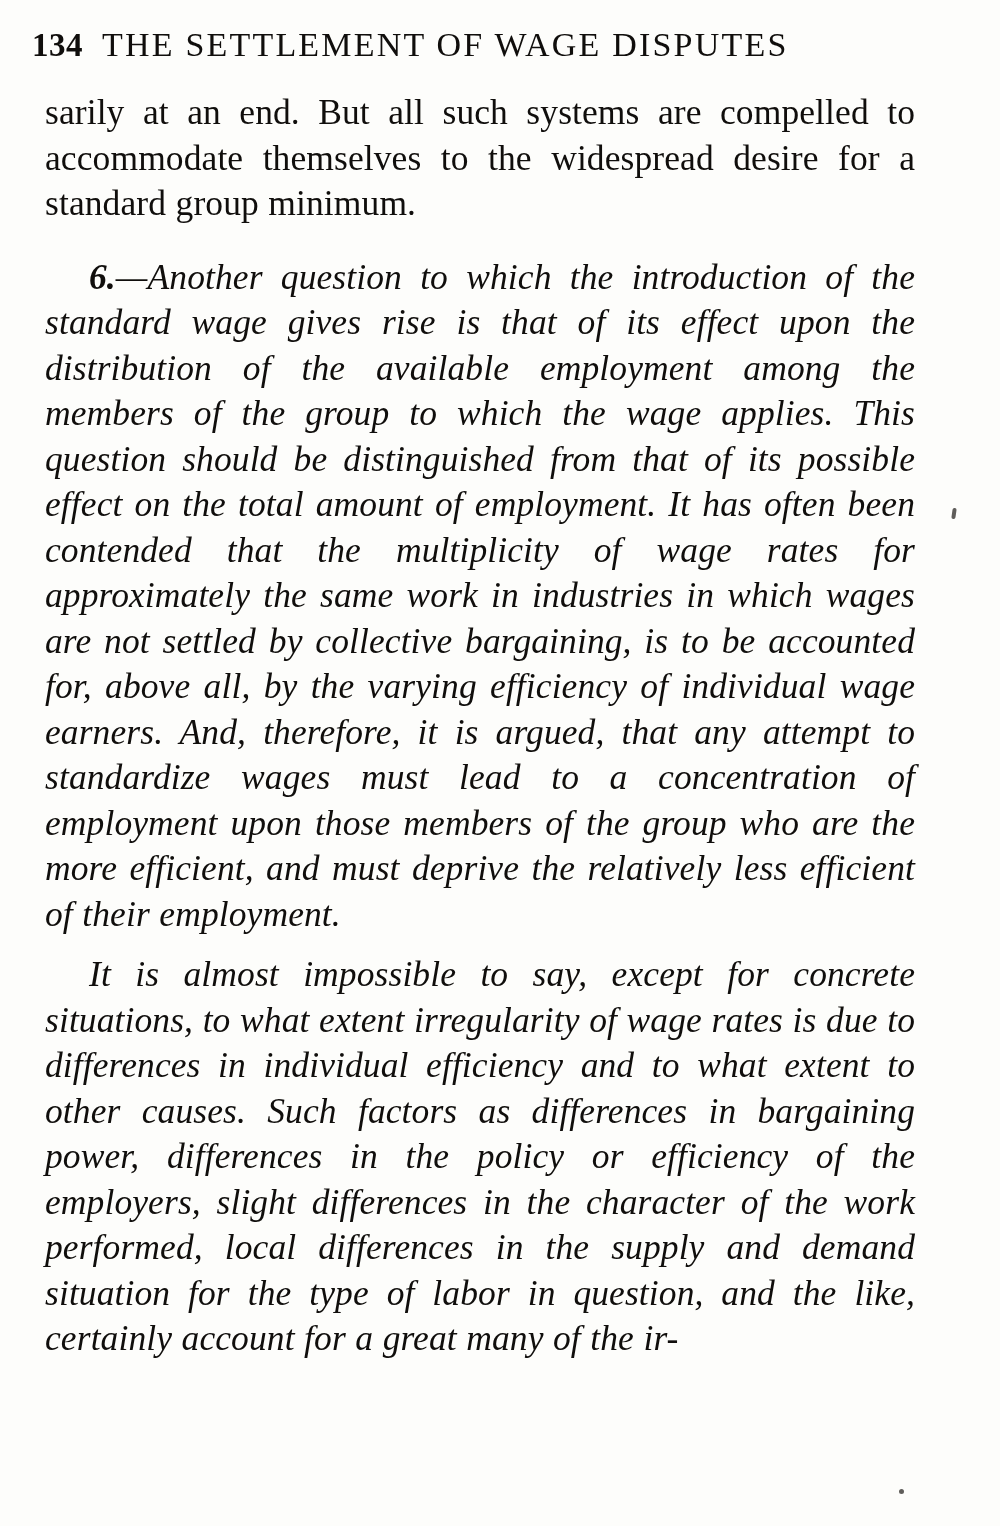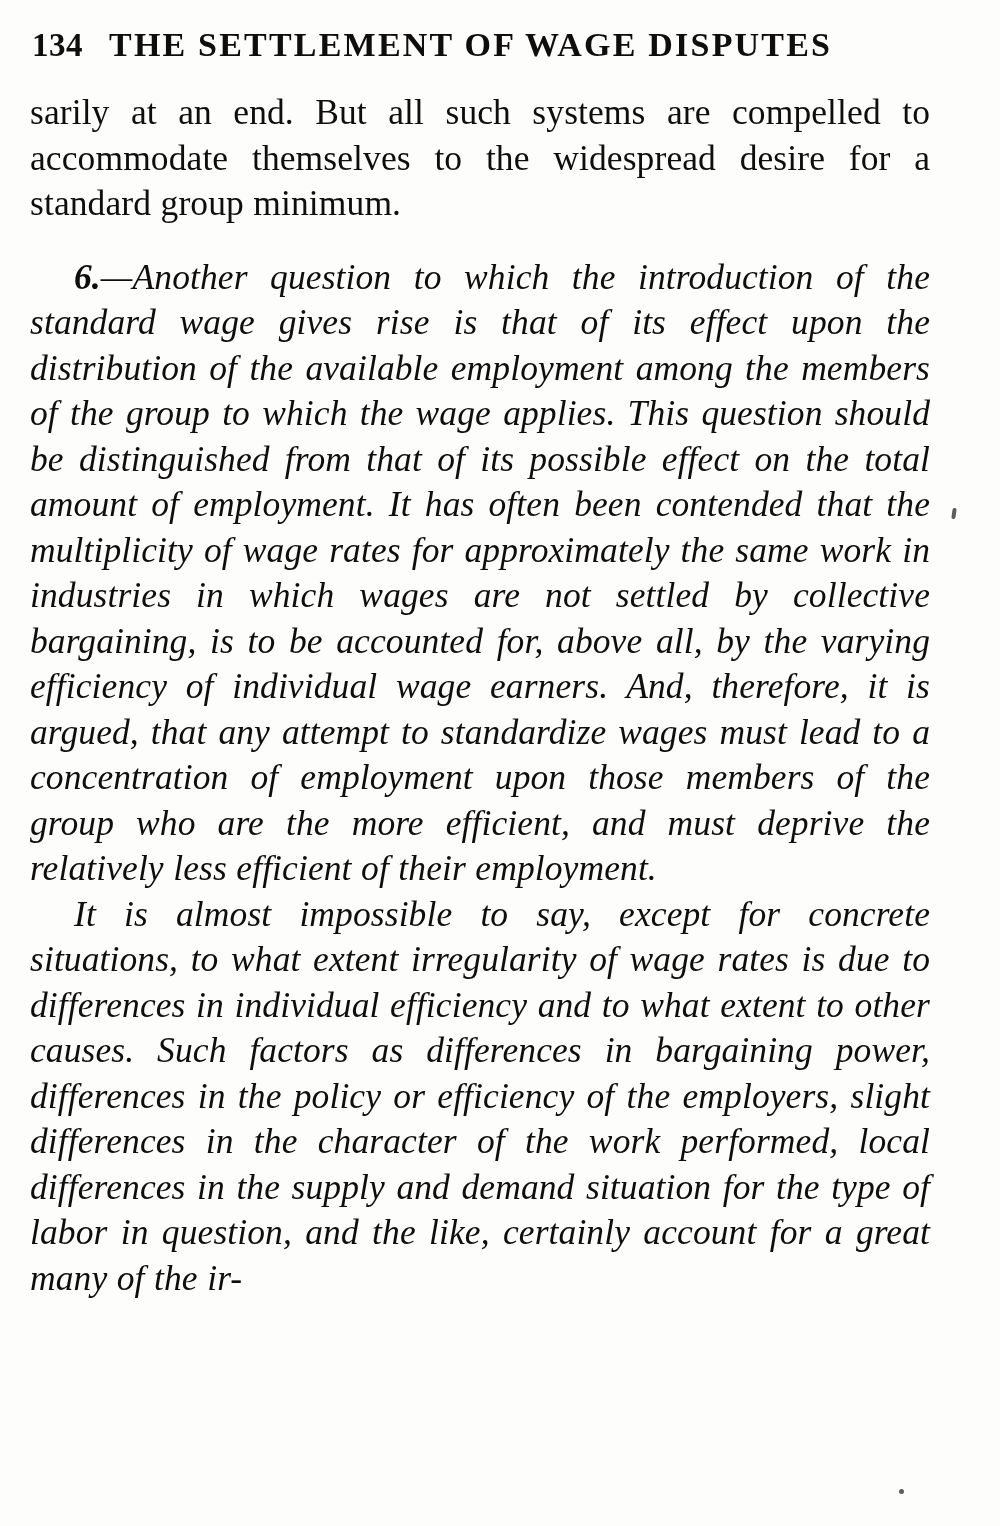--- a/index.html
+++ b/index.html
@@ -18,47 +18,47 @@
     position: relative;
     width: 1000px;
     height: 1526px;
     box-sizing: border-box;
     padding: 26px 70px 0 30px;
     background: #fdfdfb;
   }
   .running-head {
     display: flex;
     align-items: baseline;
-    gap: 26px;
+    gap: 19px;
     padding-left: 2px;
     margin-bottom: 26px;
     white-space: nowrap;
   }
   .folio {
     font-family: "Liberation Serif", serif;
     font-size: 33px;
     font-weight: 700;
     letter-spacing: 0.5px;
   }
   .head-title {
     font-family: "Liberation Serif", serif;
     font-size: 34px;
     letter-spacing: 2.2px;
-    font-weight: 700;
+    font-weight: 400;
   }
   .body-text {
     font-size: 35.5px;
     line-height: 45.5px;
     text-align: justify;
     text-justify: inter-word;
     letter-spacing: 0.1px;
     word-spacing: 0.5px;
   }
   .para {
-    margin: 0;
+    margin: 15px;
     text-indent: 0;
   }
   .para + .para {
     margin-top: 0;
   }
   .para.gap {
     margin-top: 28px;
   }
   .para.indent {
     text-indent: 44px;

